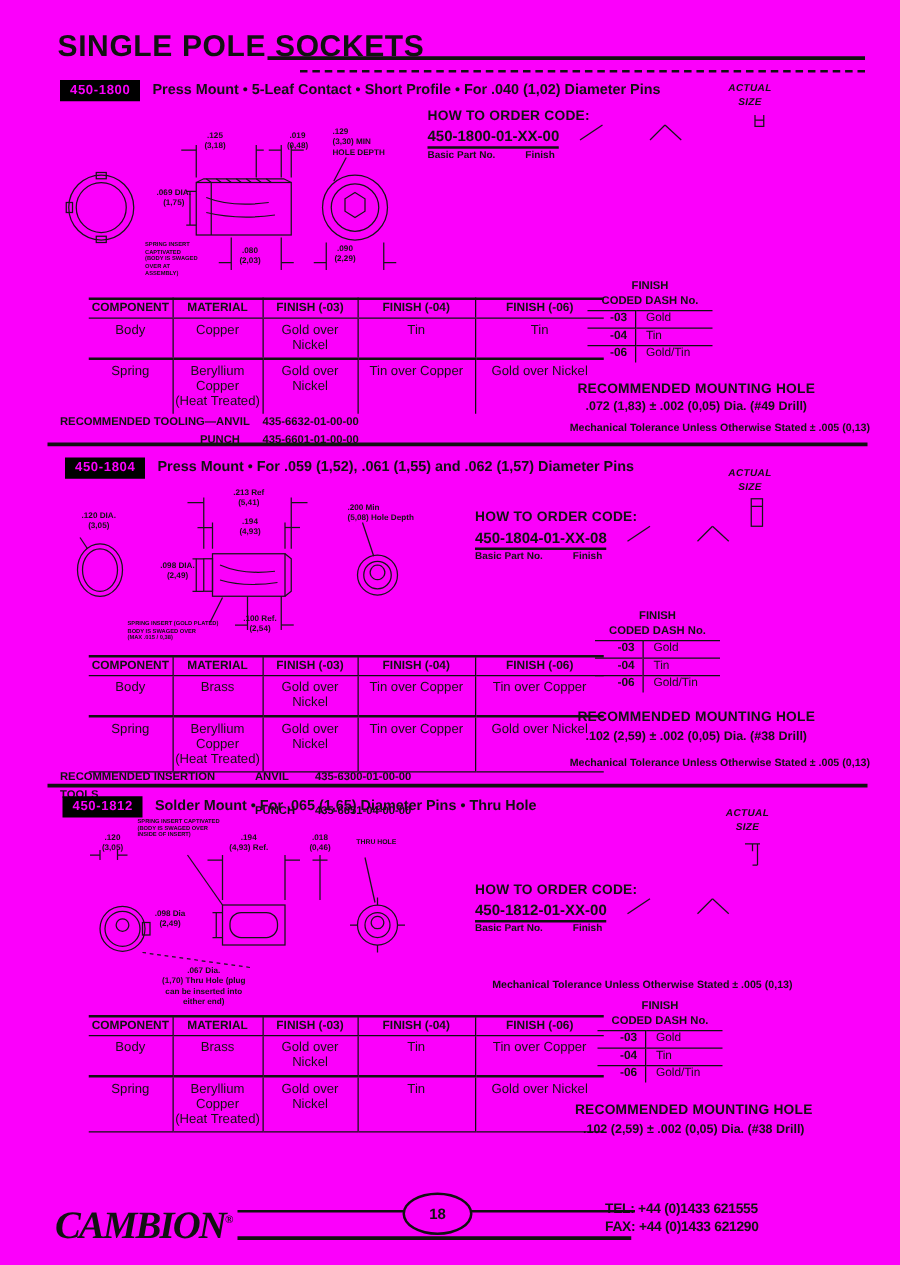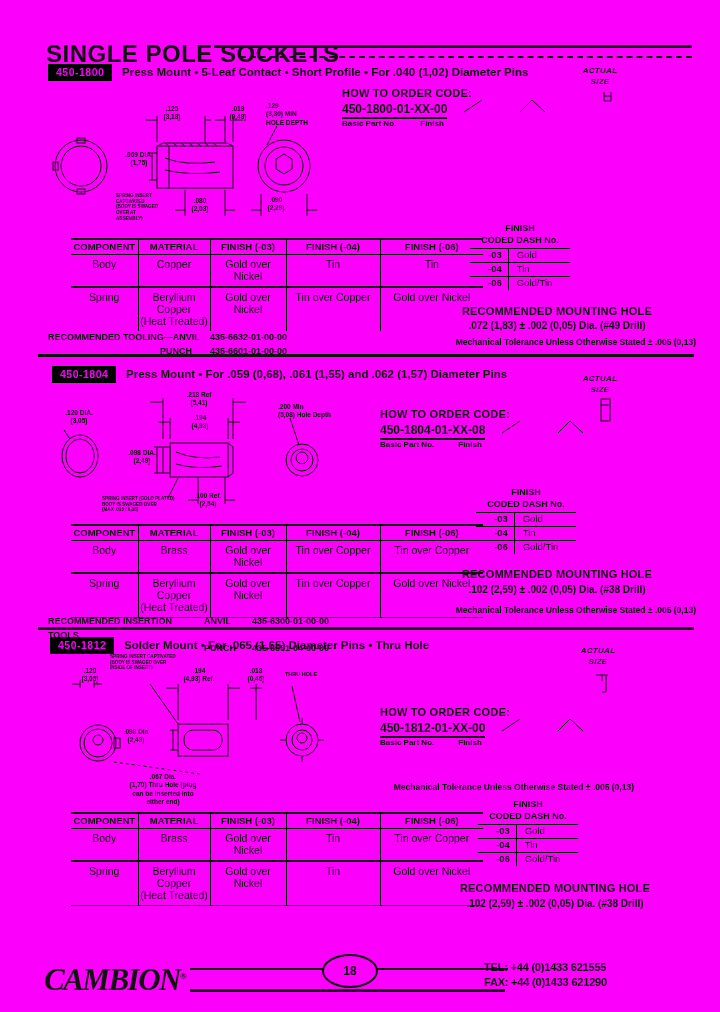--- a/index.html
+++ b/index.html
@@ -47,21 +47,21 @@
   .reg{font-size:9px;vertical-align:super;font-style:normal;}
   .oval{border:2px solid #111;border-radius:50%;width:52px;height:30px;
         display:flex;align-items:center;justify-content:center;
         font-size:12px;font-weight:600;background:#fb00fb;}
   .telfax{font-size:11px;font-weight:800;line-height:1.35;letter-spacing:-.2px;}
   svg{stroke:#161616;fill:none;stroke-width:1;}
 </style>
 </head>
 <body>
 
-<div class="abs title" style="left:46px;top:40px">SINGLE POLE SOCKETS</div>
+<div class="abs title" style="left:46px;top:24px">SINGLE POLE SOCKETS</div>
 <div class="abs hline" style="left:214px;top:45px;width:478px;height:3px"></div>
 <div class="abs dashline" style="left:240px;top:56px;width:452px"></div>
 
 <span class="abs badge" style="left:48px;top:64px">450-1800</span>
 <div class="abs desc" style="left:122px;top:66px">Press Mount • 5-Leaf Contact • Short Profile • For .040 (1,02) Diameter Pins</div>
 <div class="abs actual c pre" style="left:578px;top:66px;width:44px">ACTUAL
 SIZE</div>
 <svg class="abs" style="left:602px;top:90px" width="12" height="14">
   <path d="M2,2 v9 h7 v-9 M2,6 h7"></path>
 </svg>
@@ -201,21 +201,21 @@
     </div>
 </div>
 
 <div class="abs c mount-h" style="left:452px;top:305px;width:210px">RECOMMENDED MOUNTING HOLE</div>
 <div class="abs c mount-v" style="left:442px;top:320px;width:230px">.072 (1,83) ± .002 (0,05) Dia. (#49 Drill)</div>
 <div class="abs tol" style="left:330px;top:337px;width:366px;text-align:right">Mechanical Tolerance Unless Otherwise Stated ± .005 (0,13)</div>
 
 <div class="abs hline" style="left:38px;top:354px;width:656px;height:3px"></div>
 
 <span class="abs badge" style="left:52px;top:366px">450-1804</span>
-<div class="abs desc" style="left:126px;top:368px">Press Mount • For .059 (0,68), .061 (1,55) and .062 (1,57) Diameter Pins</div>
+<div class="abs desc" style="left:126px;top:368px">Press Mount • For .059 (1,52), .061 (1,55) and .062 (1,57) Diameter Pins</div>
 <div class="abs actual c pre" style="left:578px;top:374px;width:44px">ACTUAL
 SIZE</div>
 <svg class="abs" style="left:599px;top:396px" width="14" height="30">
   <rect x="2" y="3" width="9" height="22"></rect>
     <line x1="2" y1="9" x2="11" y2="9"></line>
 </svg>
 
 <svg class="abs" style="left:50px;top:390px" width="330" height="130">
   <ellipse cx="30" cy="66" rx="18" ry="21"></ellipse>
     <ellipse cx="30" cy="66" rx="14" ry="17"></ellipse>

